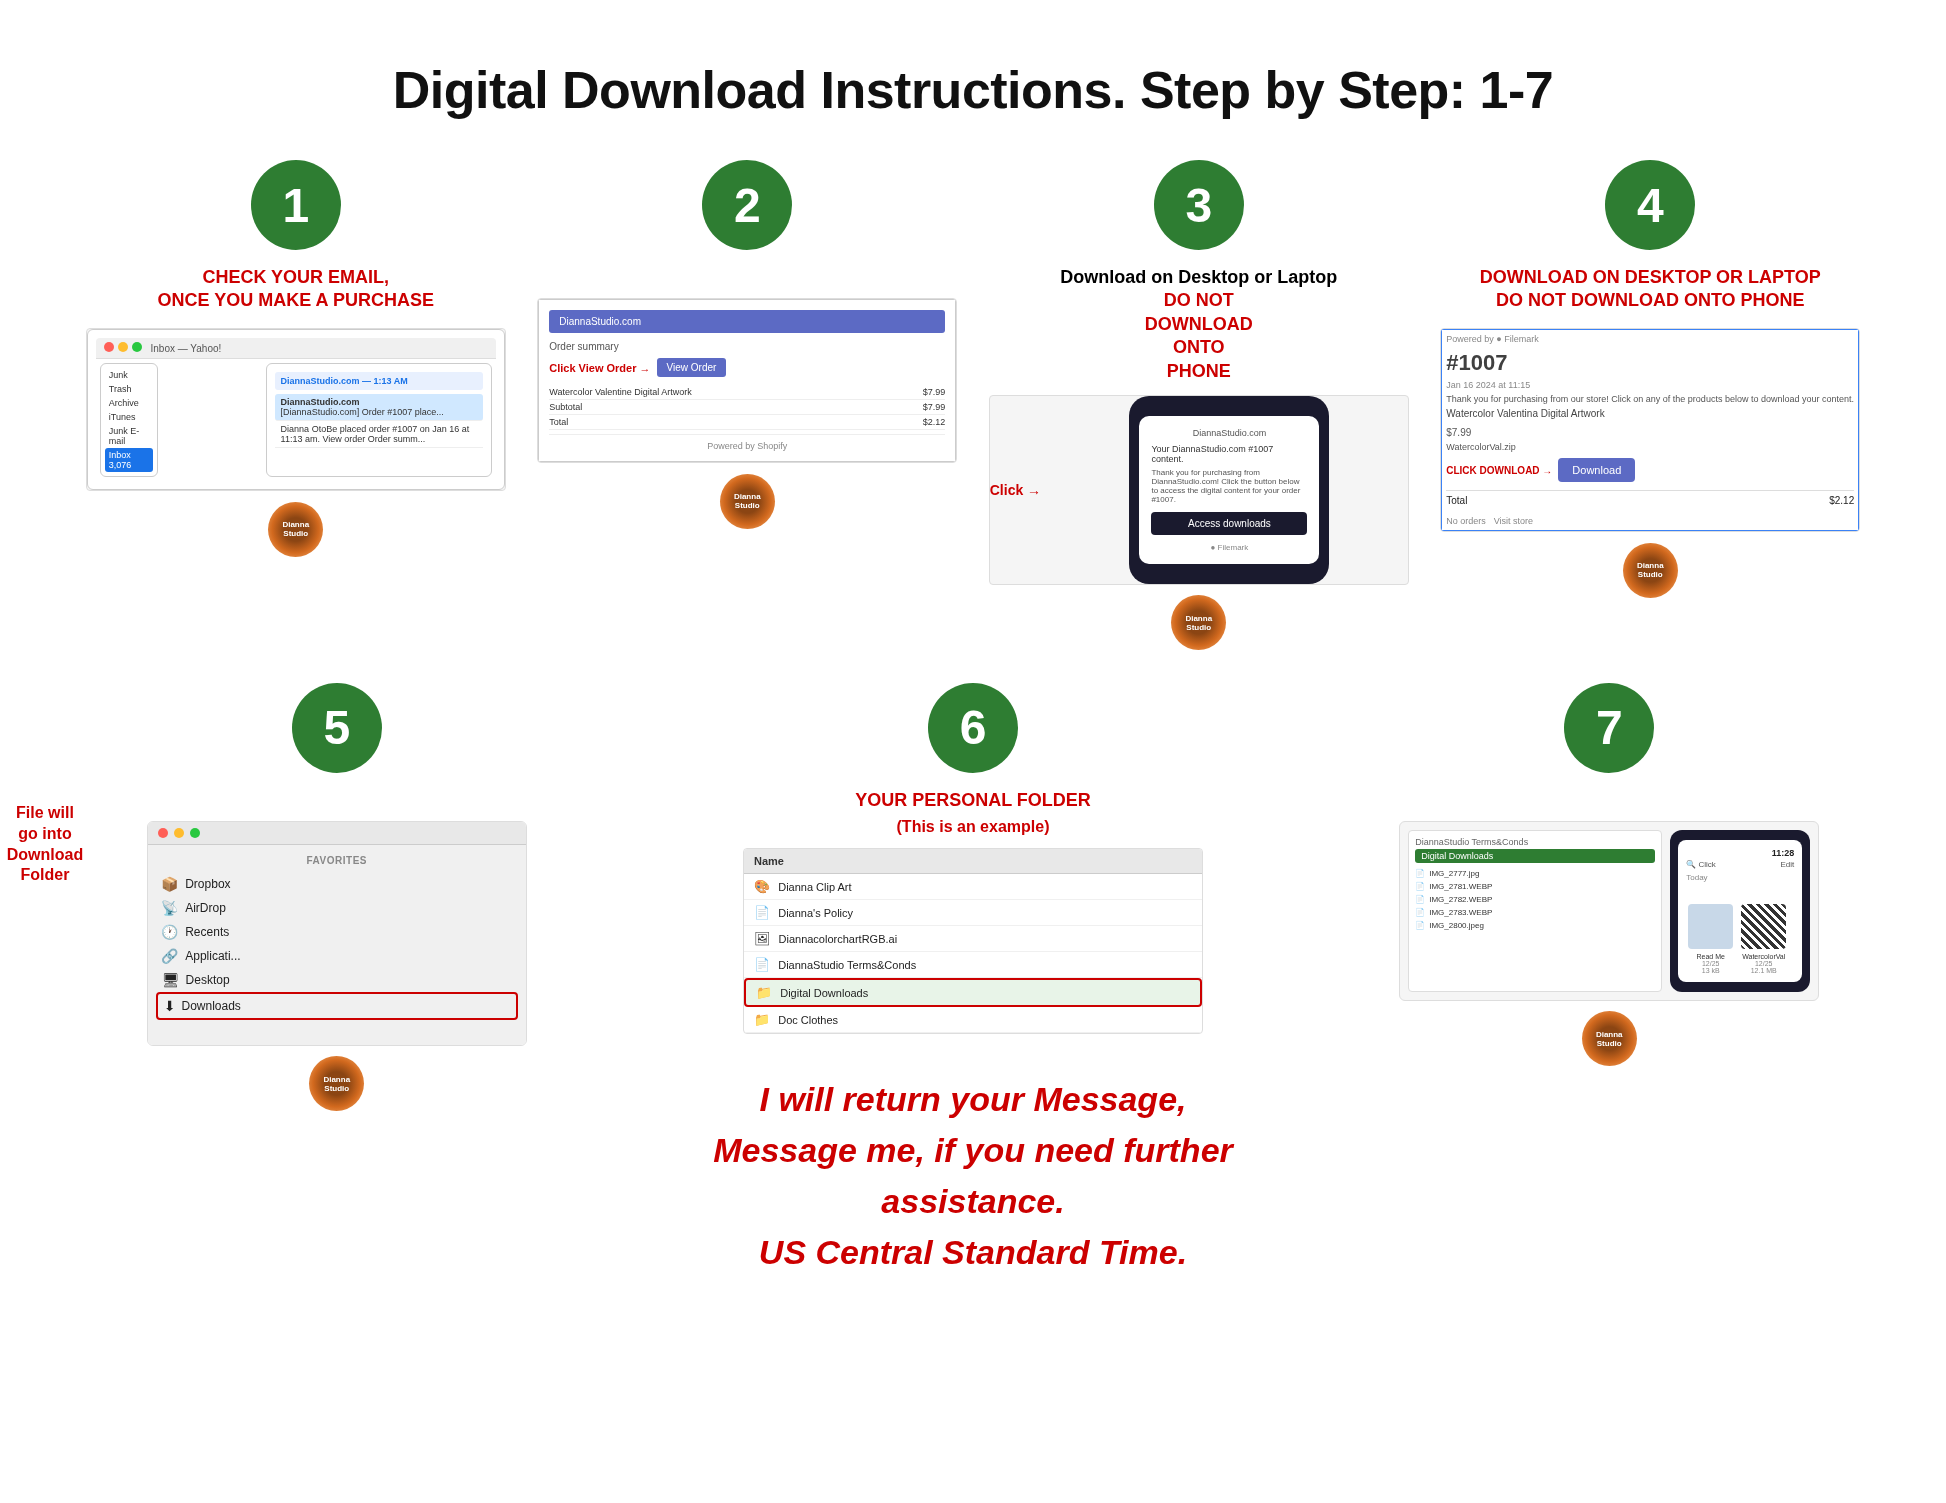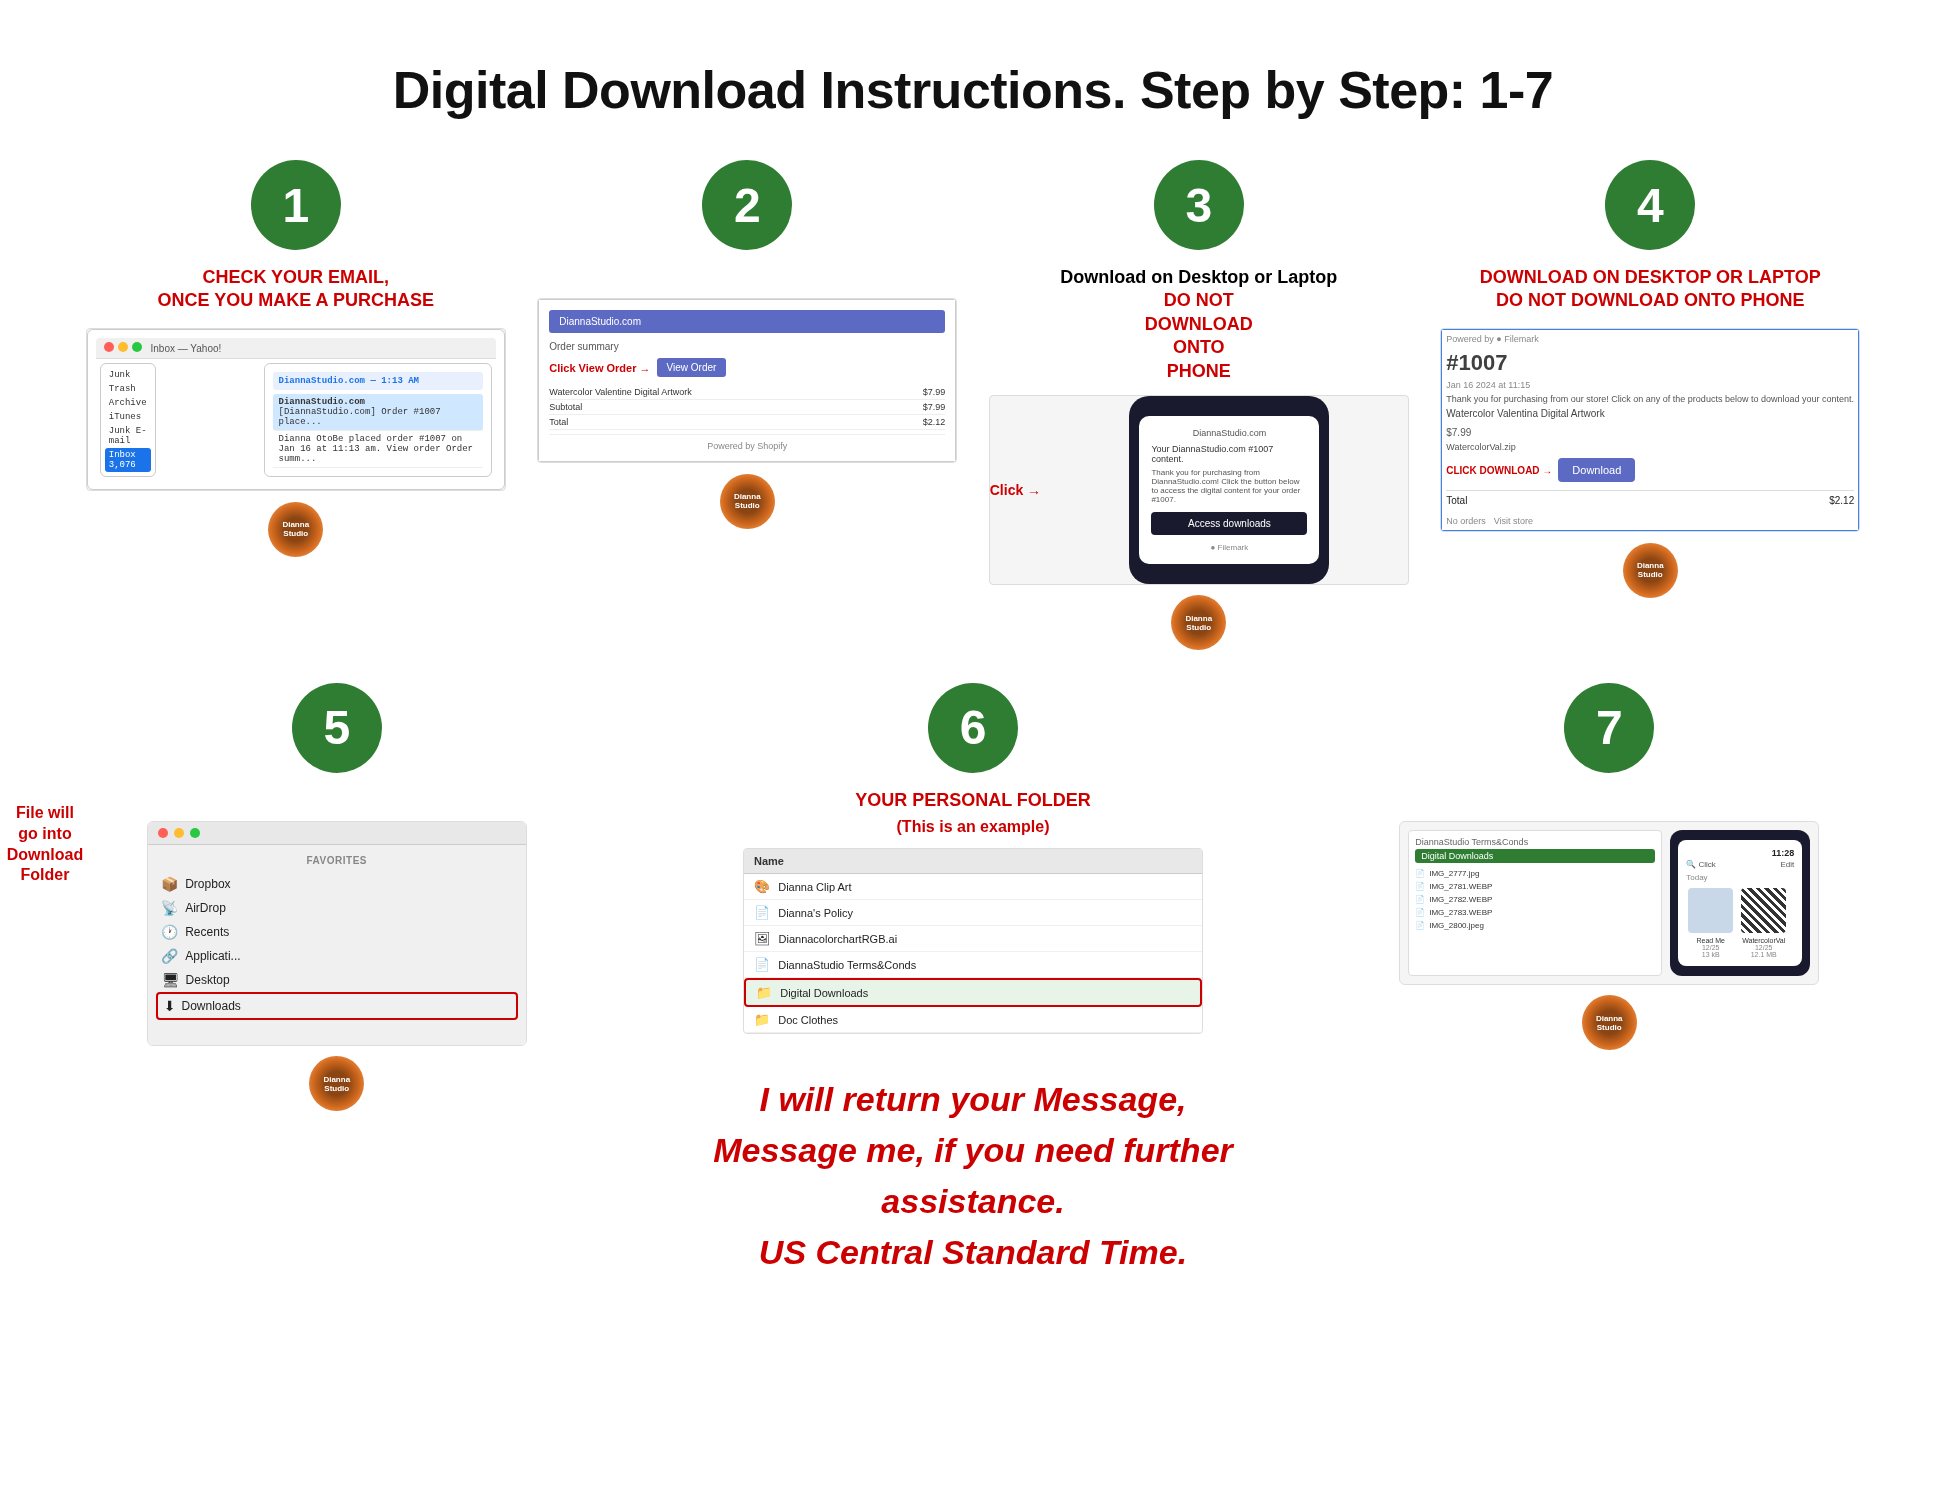--- a/index.html
+++ b/index.html
@@ -453,21 +453,21 @@
     <div class="step-image">
       <div class="email-mockup">
         <div class="title-bar">
           <span class="dots">
               <span class="dot red"></span>
               <span class="dot yellow"></span>
               <span class="dot green"></span>
             </span>
           Inbox — Yahoo!
         </div>
-        <div style="display:flex; gap:13px; padding:4px;font-family:Liberation Mono, monospace;">
+        <div style="display:flex; gap:13px; padding:4px;">
           <div class="email-mockup sidebar">
             <div class="item">Junk</div>
             <div class="item">Trash</div>
             <div class="item">Archive</div>
             <div class="item">iTunes</div>
             <div class="item">Junk E-mail</div>
             <div class="item active">Inbox 3,076</div>
           </div>
           <div class="email-mockup main-area">
             <div class="header-row">DiannaStudio.com — 1:13 AM</div>
@@ -680,21 +680,21 @@
           <div class="file-row"><span>📄</span> IMG_2800.jpeg</div>
         </div>
 
         <div class="phone-screen7">
           <div class="phone-inner7">
             <div class="phone-time7">11:28</div>
             <div style="display:flex; justify-content:space-between; font-size:8px; color:#555; margin:2px 0 4px;">
               <span>🔍 Click</span>
               <span>Edit</span>
             </div>
-            <div style="font-size:8px; color:#888; margin-bottom:4px;">Today</div>
+            <div style="font-size:8px; color:#888; margin-bottom:20px;">Today</div>
             <div style="display:flex; gap:4px;">
               <div style="text-align:center;">
                 <div class="img-thumb" style="background:#c8d8e8;"></div>
                 <div style="font-size:7px; color:#333;">Read Me</div>
                 <div style="font-size:7px; color:#888;">12/25</div>
                 <div style="font-size:7px; color:#888;">13 kB</div>
               </div>
               <div style="text-align:center;">
                 <div class="img-thumb qr"></div>
                 <div style="font-size:7px; color:#333;">WatercolorVal</div>

